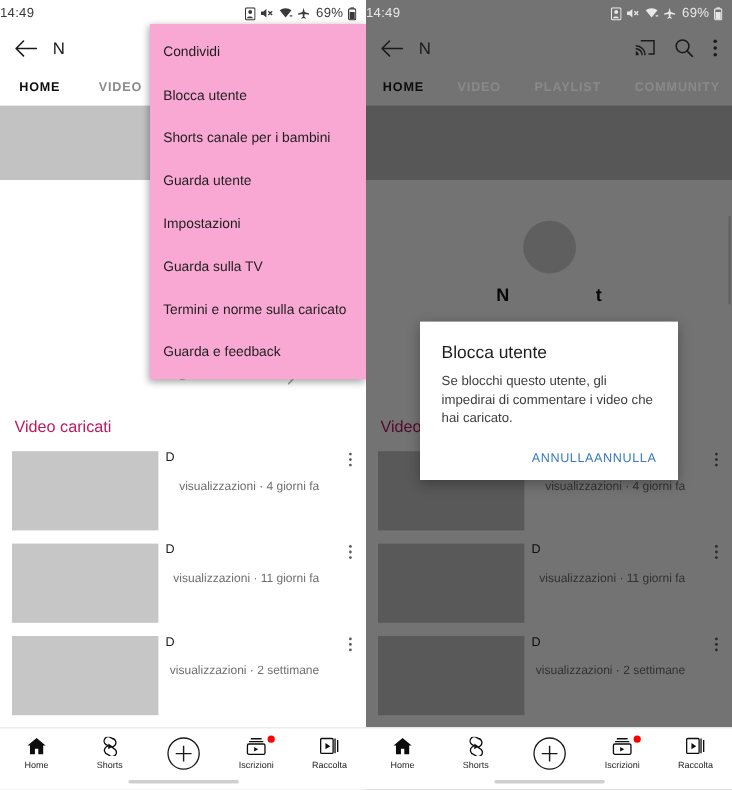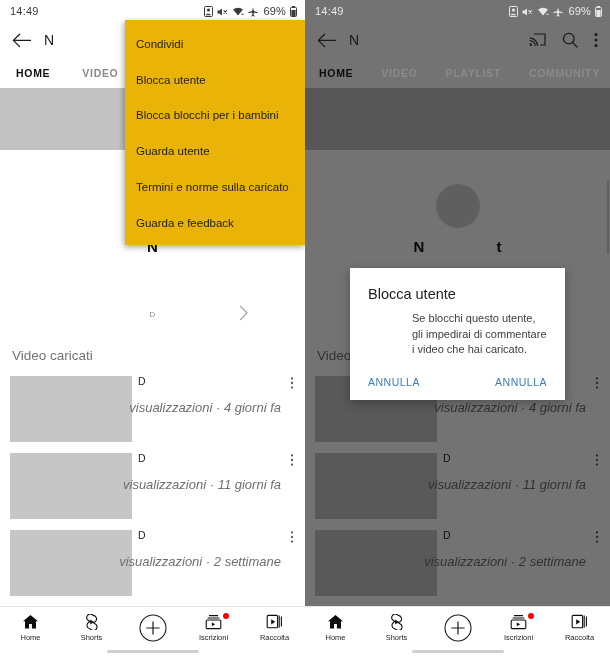--- a/index.html
+++ b/index.html
@@ -11,25 +11,25 @@
   }
   .stage { position: relative; width: 610px; height: 658px; display: flex; }
 
   .panel { position: relative; width: 305px; height: 658px; overflow: hidden; background: #ffffff; }
   .panel.right { }
 
   
   .statusbar {
     position: absolute; top: 0; left: 0; width: 100%; height: 22px;
     display: flex; align-items: center; justify-content: space-between;
-    padding: 0 8px 0 10px;
+    padding: 0 8px 0 0;
     font-size: 11px; color: #3a3a3a; letter-spacing: .2px;
     z-index: 5;
   }
-  .status-right { display: flex; align-items: flex-end; gap: 4px; }
+  .status-right { display: flex; align-items: center; gap: 4px; }
   .status-right .sicon { display: inline-flex; align-items: center; }
   .status-right .pct { font-size: 11px; margin-left: 1px; }
 
   
   .appbar {
     position: absolute; top: 22px; left: 0; width: 100%; height: 36px;
     display: flex; align-items: center; padding: 0 10px;
     z-index: 4;
   }
   .appbar .back { width: 22px; height: 22px; display: flex; align-items: center; justify-content: center; }
@@ -65,27 +65,27 @@
     text-align: center; font-size: 8px; color: #8d8d8d;
   }
   .chevron-row {
     position: absolute; top: 305px; left: 0; width: 100%;
     display: flex; justify-content: flex-end; padding-right: 56px;
   }
 
   
   .sec-title {
     position: absolute; top: 348px; left: 12px;
-    font-size: 13.5px; color: #737373;
+    font-size: 13.5px; color: #be185d;
   }
   .vlist { position: absolute; top: 372px; left: 0; width: 100%; }
   .vrow { position: relative; height: 77px; padding: 0 10px; }
   .thumb { position: absolute; left: 10px; top: 4px; width: 122px; height: 66px; background: #c6c6c6; }
   .vrow .vtitle { position: absolute; left: 138px; top: 3px; font-size: 10.5px; color: #1d1d1d; }
-  .vrow .vmeta { position: absolute; right: 24px; top: 28px; font-size: 13px; color: #6f6f6f; white-space: nowrap; font-style: italic; }
+  .vrow .vmeta { position: absolute; right: 39px; top: 28px; font-size: 10px; color: #6f6f6f; white-space: nowrap; }
   .vrow .kebab { position: absolute; right: 7px; top: 4px; }
 
   
   .bottomnav {
     position: absolute; bottom: 0; left: 0; width: 100%; height: 52px;
     border-top: 1px solid #e6e6e6; background: #ffffff;
     display: flex; align-items: flex-start; justify-content: space-around;
     padding-top: 7px; z-index: 6;
   }
   .navitem { width: 56px; display: flex; flex-direction: column; align-items: center; gap: 3px; position: relative; }
@@ -95,41 +95,41 @@
     position: absolute; bottom: 5px; left: 50%; transform: translateX(-50%);
     width: 92px; height: 3.5px; border-radius: 2px; background: #cfcfcf;
   }
 
   
   .scrollsliver { position: absolute; right: 1px; top: 180px; width: 2.5px; height: 74px; background: #d7d7d7; border-radius: 2px; z-index: 7; }
 
   
   .popup {
     position: absolute; top: 20px; left: 125px; width: 180px;
-    background: #eab308; z-index: 20;
+    background: #f9a8d4; z-index: 20;
     box-shadow: -2px 2px 6px rgba(0,0,0,.20), 0 2px 6px rgba(0,0,0,.18);
     padding: 6px 0 4px;
   }
   .popup-item {
     height: 35.8px; display: flex; align-items: center;
     padding-left: 11px; font-size: 11.5px; color: #1e1e1e;
     white-space: nowrap;
   }
 
   
   .scrim { position: absolute; inset: 0; background: rgba(0,0,0,.55); z-index: 10; }
   .dialog {
     position: absolute; z-index: 20;
     left: 45px; top: 268px; width: 215px;
     background: #ffffff; padding: 18px 18px 8px 18px;
     box-shadow: 0 3px 10px rgba(0,0,0,.30);
   }
   .dialog .dtitle { font-size: 14.5px; color: #1d1d1d; margin-bottom: 9px; }
-  .dialog .dbody { font-size: 11px; line-height: 1.42; color: #3d3d3d; margin-left: 44px; }
-  .dialog .dactions { display: flex; justify-content: space-between; margin-top: 18px; padding-bottom: 4px; }
+  .dialog .dbody { font-size: 11px; line-height: 1.42; color: #3d3d3d; }
+  .dialog .dactions { display: flex; justify-content: flex-end; margin-top: 18px; padding-bottom: 4px; }
   .dialog .dbtn { font-size: 10.5px; letter-spacing: .5px; color: #3a7bbf; font-weight: 400; }
   svg { display: block; }
 </style>
 </head>
 <body>
 
 <div class="stage">
 
   <div class="panel left">
 
@@ -239,22 +239,24 @@
               <circle cx="6" cy="7" r="1.15" fill="#5a5a5a"></circle>
               <circle cx="6" cy="11.6" r="1.15" fill="#5a5a5a"></circle>
             </svg>
         </div>
       </div>
     </div>
 
     <div class="popup">
       <div class="popup-item">Condividi</div>
       <div class="popup-item">Blocca utente</div>
-      <div class="popup-item">Blocca blocchi per i bambini</div>
+      <div class="popup-item">Shorts canale per i bambini</div>
       <div class="popup-item">Guarda utente</div>
+      <div class="popup-item">Impostazioni</div>
+      <div class="popup-item">Guarda sulla TV</div>
       <div class="popup-item">Termini e norme sulla caricato</div>
       <div class="popup-item">Guarda e feedback</div>
     </div>
 
     <div class="bottomnav">
       <div class="navitem">
         <span>
           <svg width="17" height="16" viewBox="0 0 17 16">
               <path d="M8.5 1 1 7.2h2v7.4h4.1V10h2.8v4.6H14V7.2h2z" fill="#0d0d0d"></path>
             </svg>

